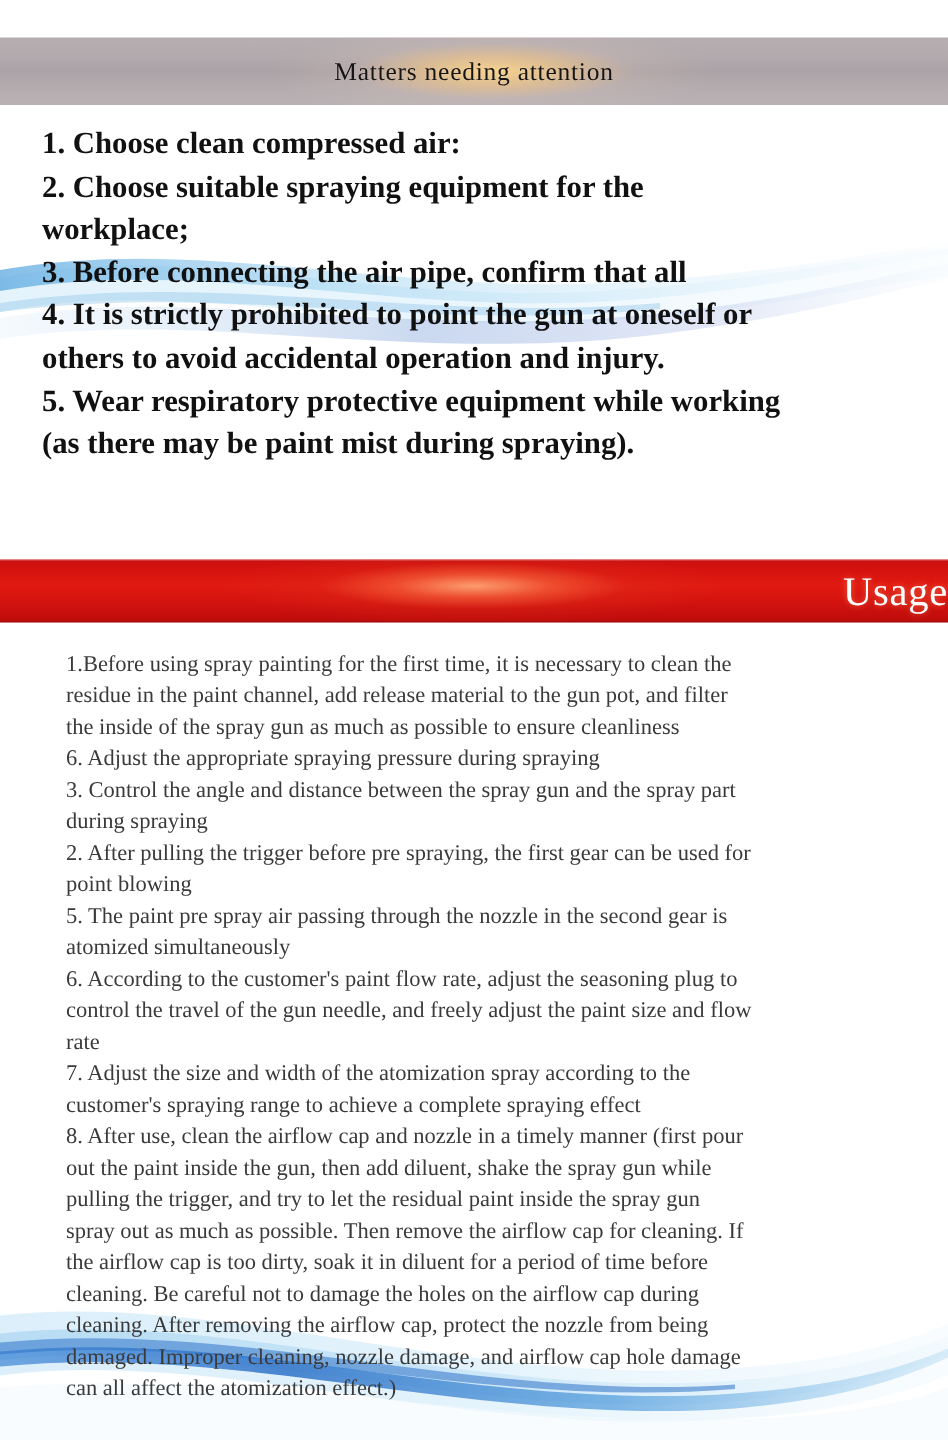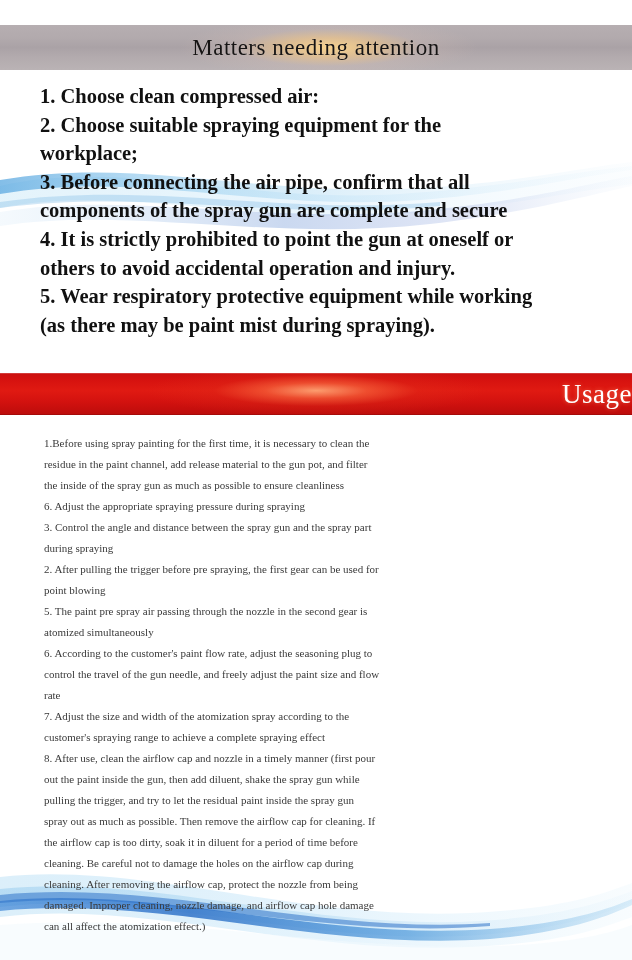--- a/index.html
+++ b/index.html
@@ -44,32 +44,32 @@
         #b6aeb1 0%,
         #b2aaad 28%,
         #aaa2a6 50%,
         #b3abae 72%,
         #bab3b5 100%);
     display: flex;
     align-items: center;
     justify-content: center;
   }
   .attention-band-title {
-    font-size: 23px;
+    font-size: 17px;
     letter-spacing: 0.5px;
     color: #161414;
     white-space: nowrap;
     text-shadow: 0 0 1px rgba(255,255,255,0.25);
   }
 
   
   .attention-body {
     position: absolute;
     top: 82px;
-    left: 40px;
+    left: 28px;
     width: 570px;
     z-index: 3;
     font-size: 20.5px;
     font-weight: bold;
     line-height: 28.6px;
     color: #111111;
   }
   .attention-body .line { white-space: pre-wrap; }
 
   
@@ -106,21 +106,21 @@
     text-shadow: 0 0 4px rgba(255,160,110,0.55);
   }
 
   
   .usage-body {
     position: absolute;
     top: 433px;
     left: 44px;
     width: 560px;
     z-index: 3;
-    font-size: 11px;
+    font-size: 15px;
     line-height: 21px;
     color: #3a3a3a;
   }
   .usage-body .line { white-space: pre-wrap; }
 </style>
 </head>
 <body>
 
 <svg class="wave-layer" id="wave-top" viewBox="0 0 632 110" preserveAspectRatio="none" aria-hidden="true">
   <defs>
@@ -176,21 +176,20 @@
 
 <div class="attention-band">
   <div class="attention-band-title">Matters needing attention</div>
 </div>
 
 <div class="attention-body">
   <div class="line">1. Choose clean compressed air:</div>
   <div class="line">2. Choose suitable spraying equipment for the</div>
   <div class="line">workplace;</div>
   <div class="line">3. Before connecting the air pipe, confirm that all</div>
-  <div class="line">components of the spray gun are complete and secure</div>
   <div class="line">4. It is strictly prohibited to point the gun at oneself or</div>
   <div class="line">others to avoid accidental operation and injury.</div>
   <div class="line">5. Wear respiratory protective equipment while working</div>
   <div class="line">(as there may be paint mist during spraying).</div>
 </div>
 
 <div class="usage-band">
   <div class="usage-band-title">Usage</div>
 </div>
 

